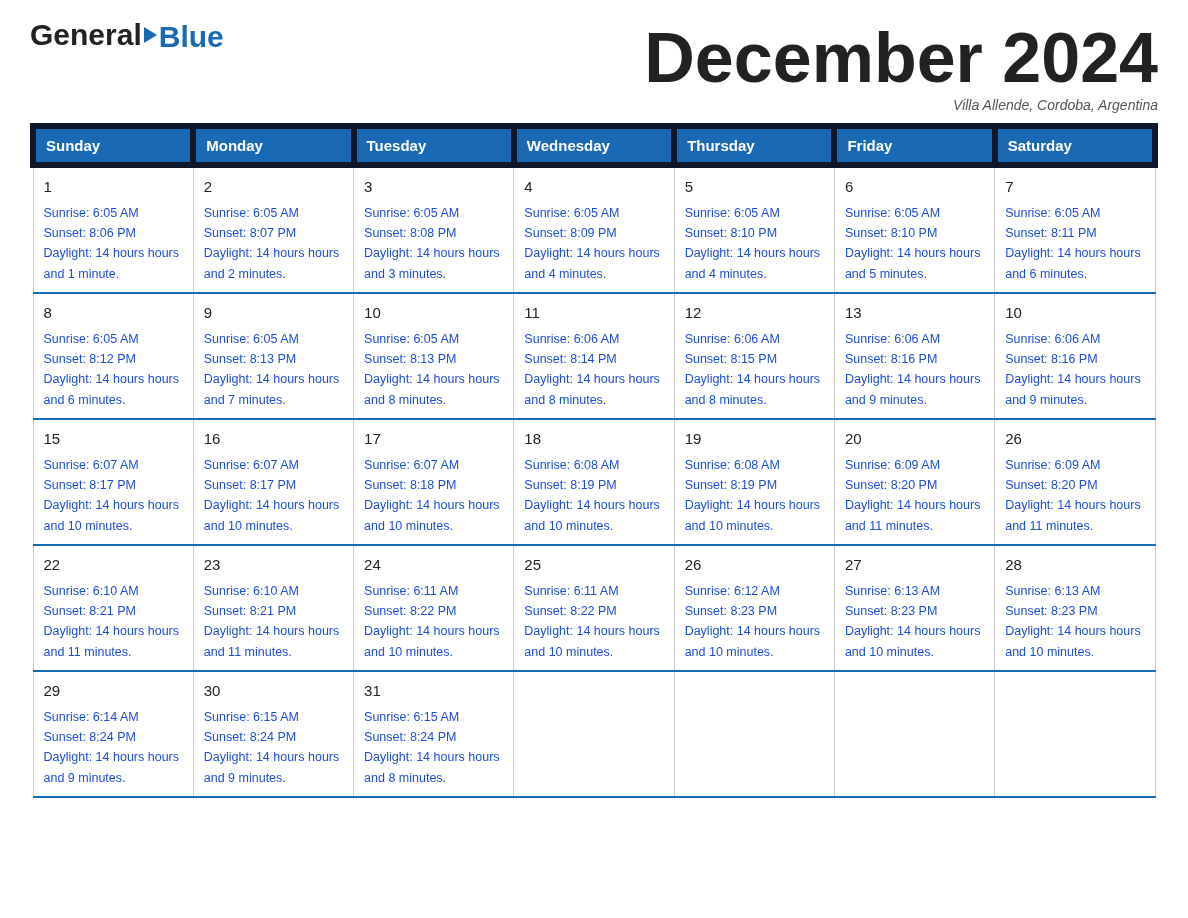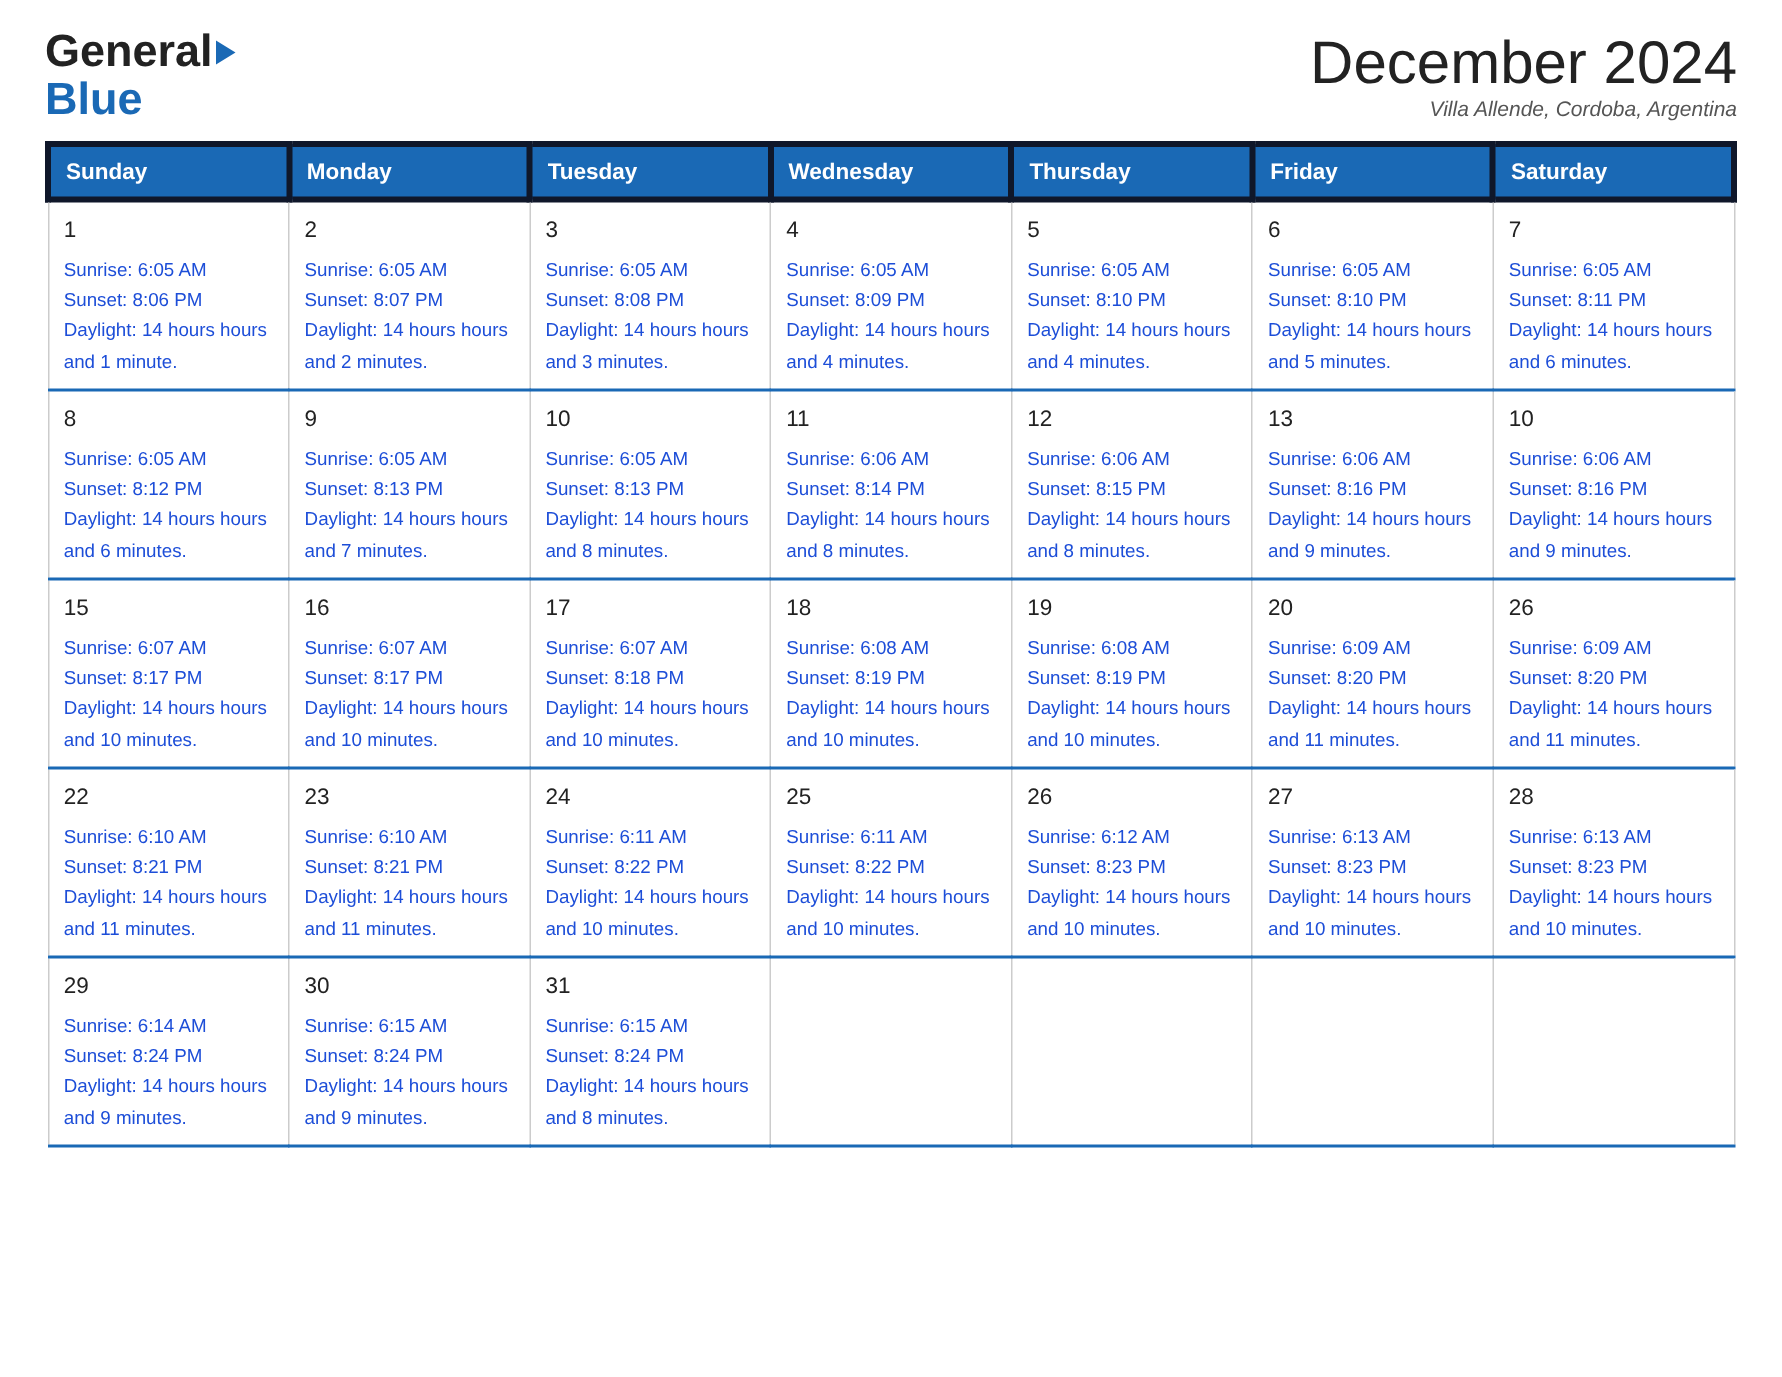--- a/index.html
+++ b/index.html
@@ -12,50 +12,50 @@
       color: #222;
     }
     .header-row {
       display: flex;
       justify-content: space-between;
       align-items: flex-start;
       margin-bottom: 10px;
     }
     .logo {
       display: flex;
-      flex-direction: column;
+      flex-direction: row;
       align-items: flex-start;
     }
     .title-block {
       text-align: right;
     }
     .calendar-title {
-      font-size: 40px;
-      font-weight: 400;
+      font-size: 70px;
+      font-weight: 700;
       color: #222;
       line-height: 1.1;
     }
     .calendar-subtitle {
       font-size: 14px;
       color: #555;
       font-style: italic;
     }
     table {
       width: 100%;
       border-collapse: collapse;
       margin-top: 10px;
     }
     thead tr th {
       background-color: #1a69b5;
       color: #fff;
       font-size: 15px;
       font-weight: bold;
       padding: 8px 10px;
       text-align: left;
-      border: 4px solid #0f172a;
+      border: 6px solid #0f172a;
     }
     tbody tr td {
       vertical-align: top;
       padding: 8px 10px;
       font-size: 13px;
       border: 1px solid #ccc;
       width: calc(100% / 7);
       min-height: 100px;
       line-height: 1.5;
       color: #333;

